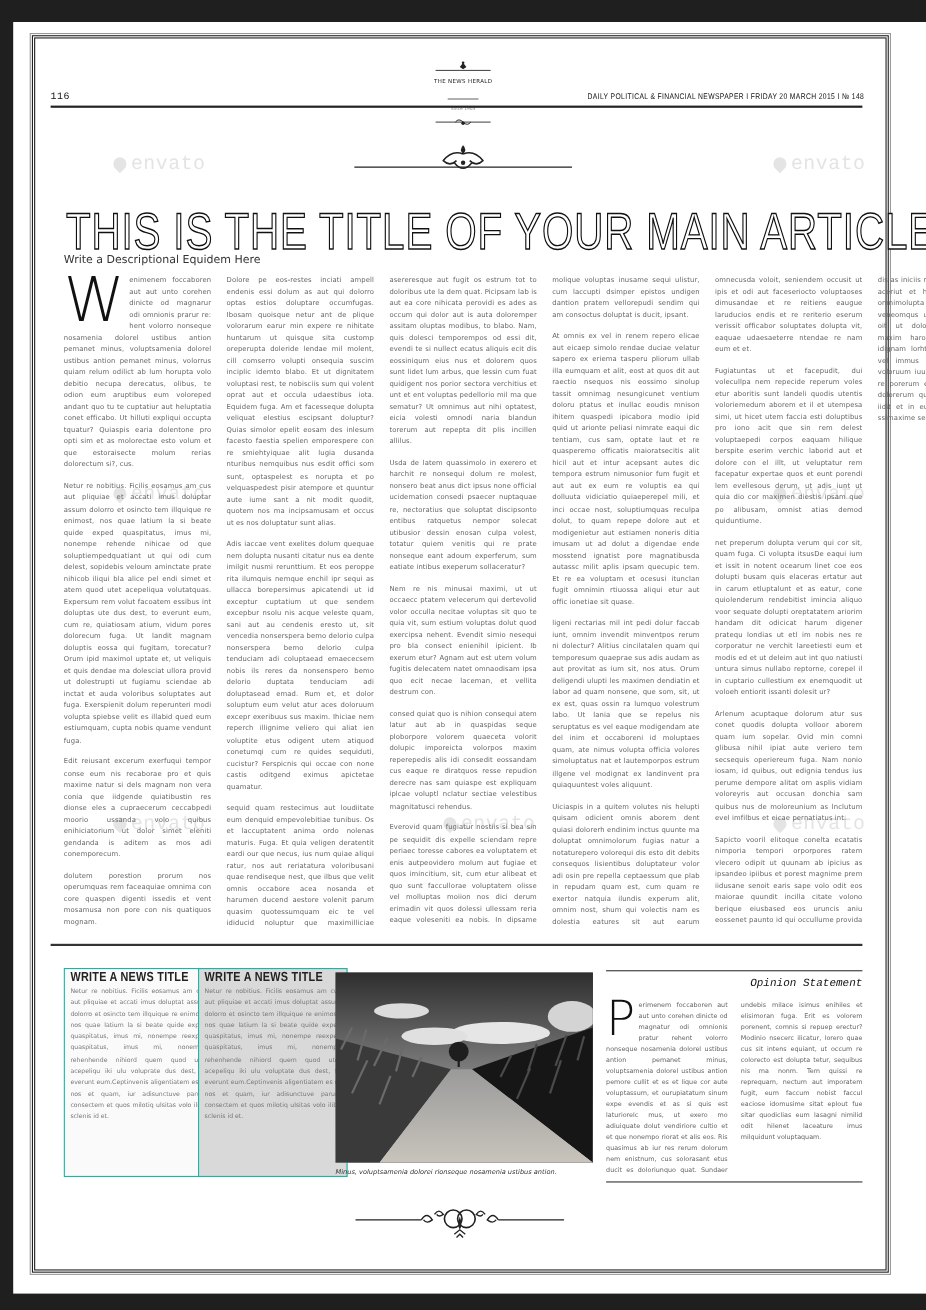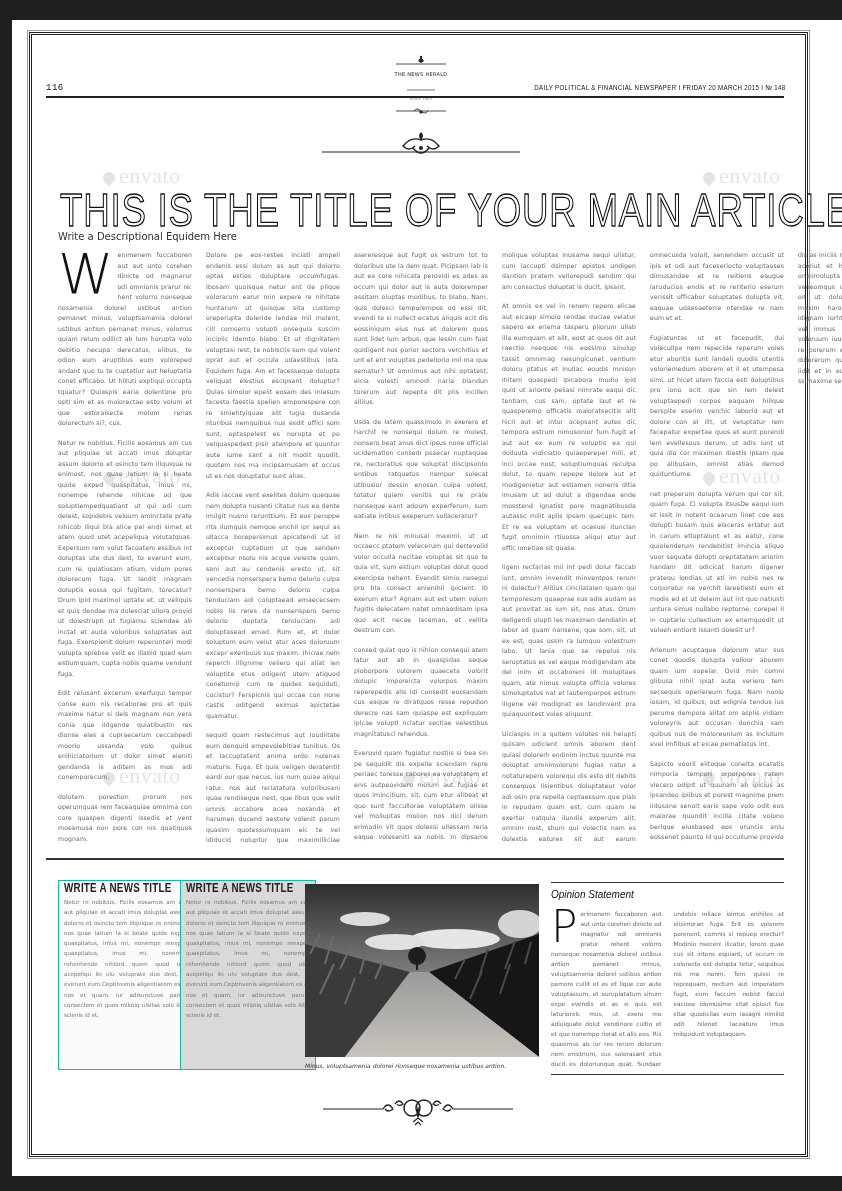--- a/index.html
+++ b/index.html
@@ -21,25 +21,25 @@
   .sectrule{position:absolute;left:46px;top:858px;width:738px;height:2px;background:#333;}
   .box{position:absolute;top:880px;width:136px;height:190px;border:1px solid #14b8a6;box-sizing:border-box;padding:0 5px;}
   .box1{left:58px;background:#fafafa;}
   .box2{left:180px;background:#d9d9d9;}
   .box h3{margin:0 0 2px 0;font-family:"Liberation Sans",sans-serif;font-size:12px;font-weight:bold;color:#222;transform:scaleX(0.82);transform-origin:left center;white-space:nowrap;letter-spacing:0.3px;}
   .box p{margin:0;font-size:5.6px;line-height:10.3px;color:#777;text-align:justify;}
   .photo{position:absolute;left:305px;top:884px;width:234px;height:173px;overflow:hidden;background:#2a2a2a;}
   .caption{position:absolute;left:305px;top:1062px;font-size:6px;font-style:italic;color:#333;font-family:"DejaVu Sans",sans-serif;}
   .oprule-top{position:absolute;left:551px;top:882px;width:233px;height:1px;background:#333;}
   .oprule-bot{position:absolute;left:551px;top:1074px;width:233px;height:1px;background:#333;}
-  .ophead{position:absolute;left:551px;top:889px;width:233px;text-align:left;font-family:Liberation Sans, sans-serif;font-style:italic;font-size:10px;color:#111;}
+  .ophead{position:absolute;left:551px;top:889px;width:233px;text-align:right;font-family:Liberation Mono, monospace;font-style:italic;font-size:10px;color:#111;}
   .opcols{position:absolute;left:551px;top:909px;width:233px;height:160px;column-count:2;column-gap:12px;column-fill:auto;font-size:5.8px;line-height:10px;color:#666;text-align:justify;}
   .opcols p{margin:0;}
   .dropcap2{float:left;font-size:44px;line-height:36px;margin:0 3px 0 0;color:#111;font-weight:200;}
-  .wm{position:absolute;font-family:Liberation Serif, serif;font-size:22px;color:#e4e4e4;letter-spacing:0.5px;margin-top:23px;}
+  .wm{position:absolute;font-family:Liberation Mono, monospace;font-size:18px;color:#e4e4e4;letter-spacing:0.5px;}
   .wm .drop{display:inline-block;width:12px;height:12px;border-radius:50% 50% 50% 0;background:#e4e4e4;transform:rotate(-45deg);margin-right:4px;vertical-align:-1px;}
 </style>
 </head>
 <body>
 
 <div class="sheet">
   <div class="frame"></div>
 </div>
 
 <div class="logo">

